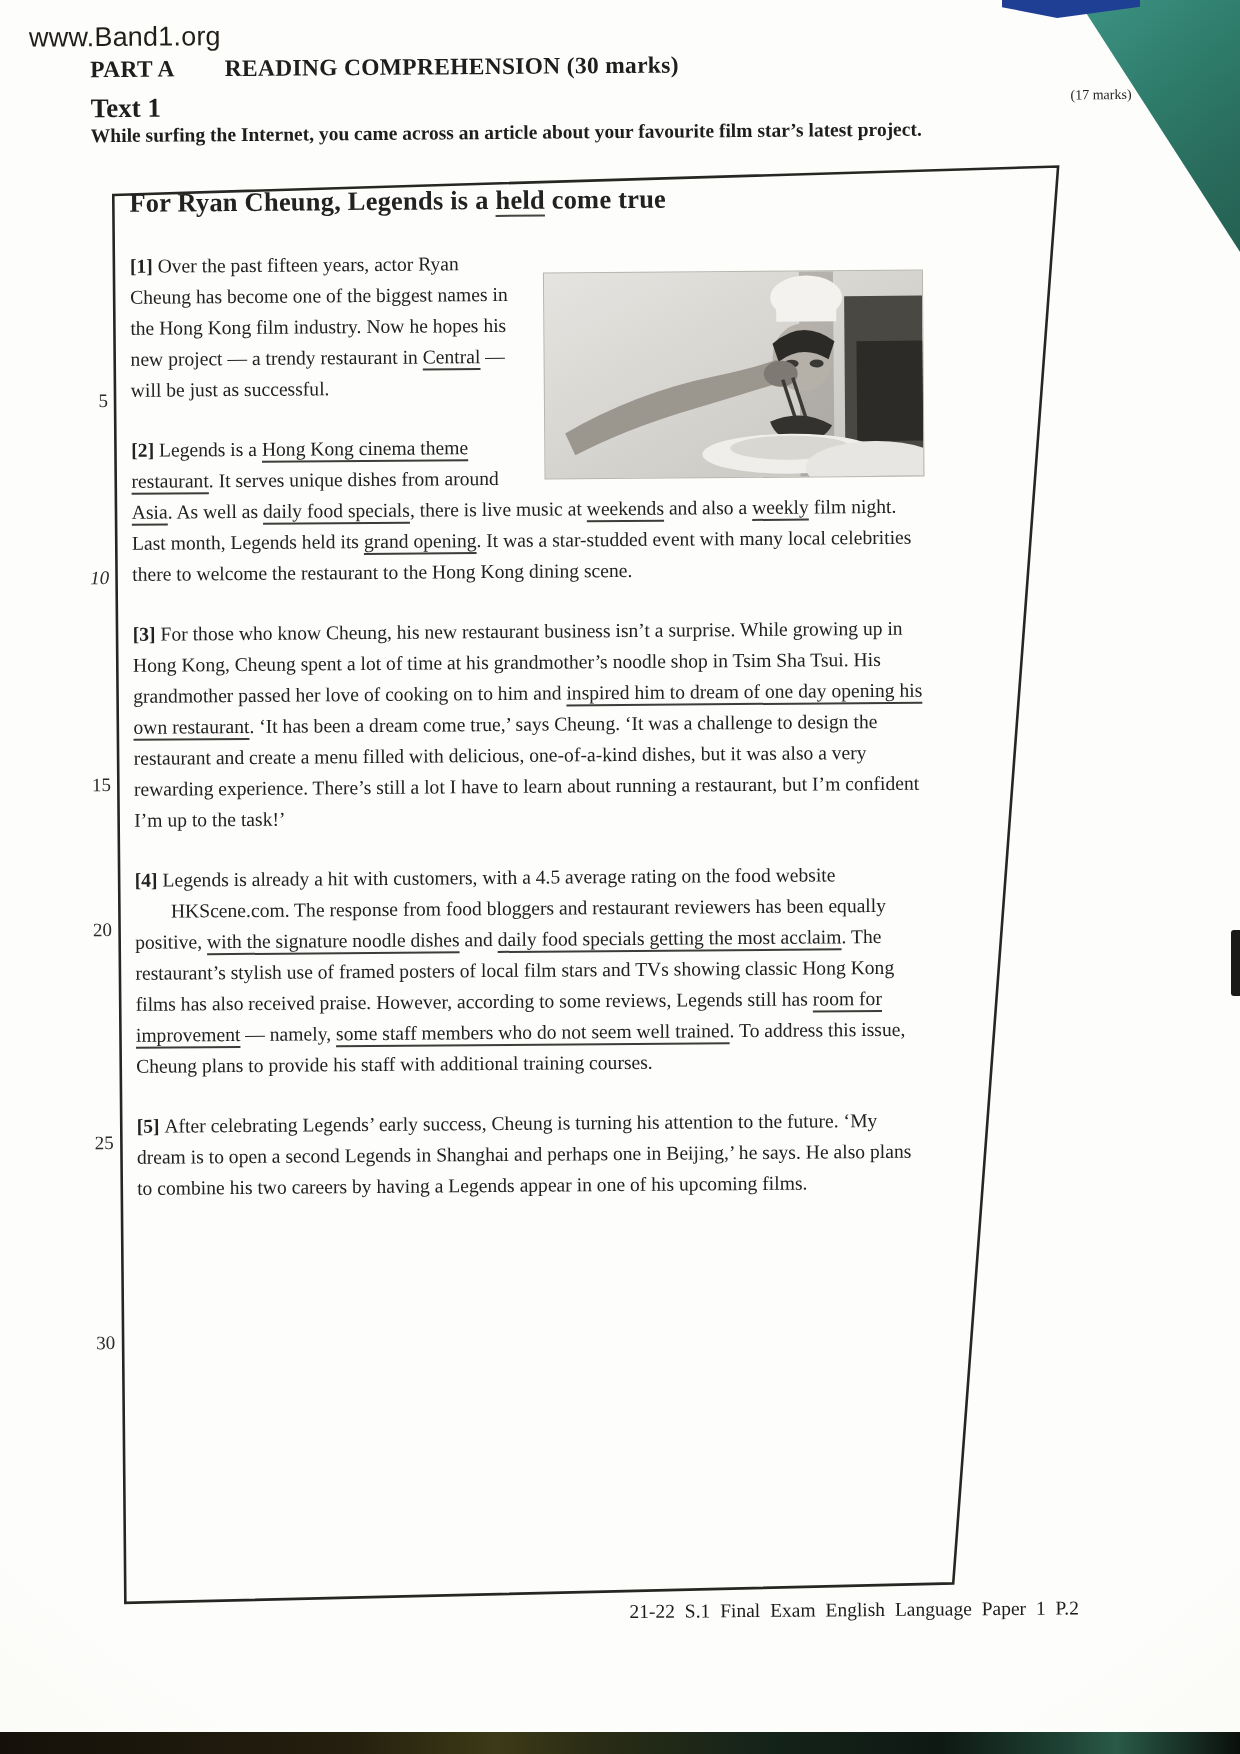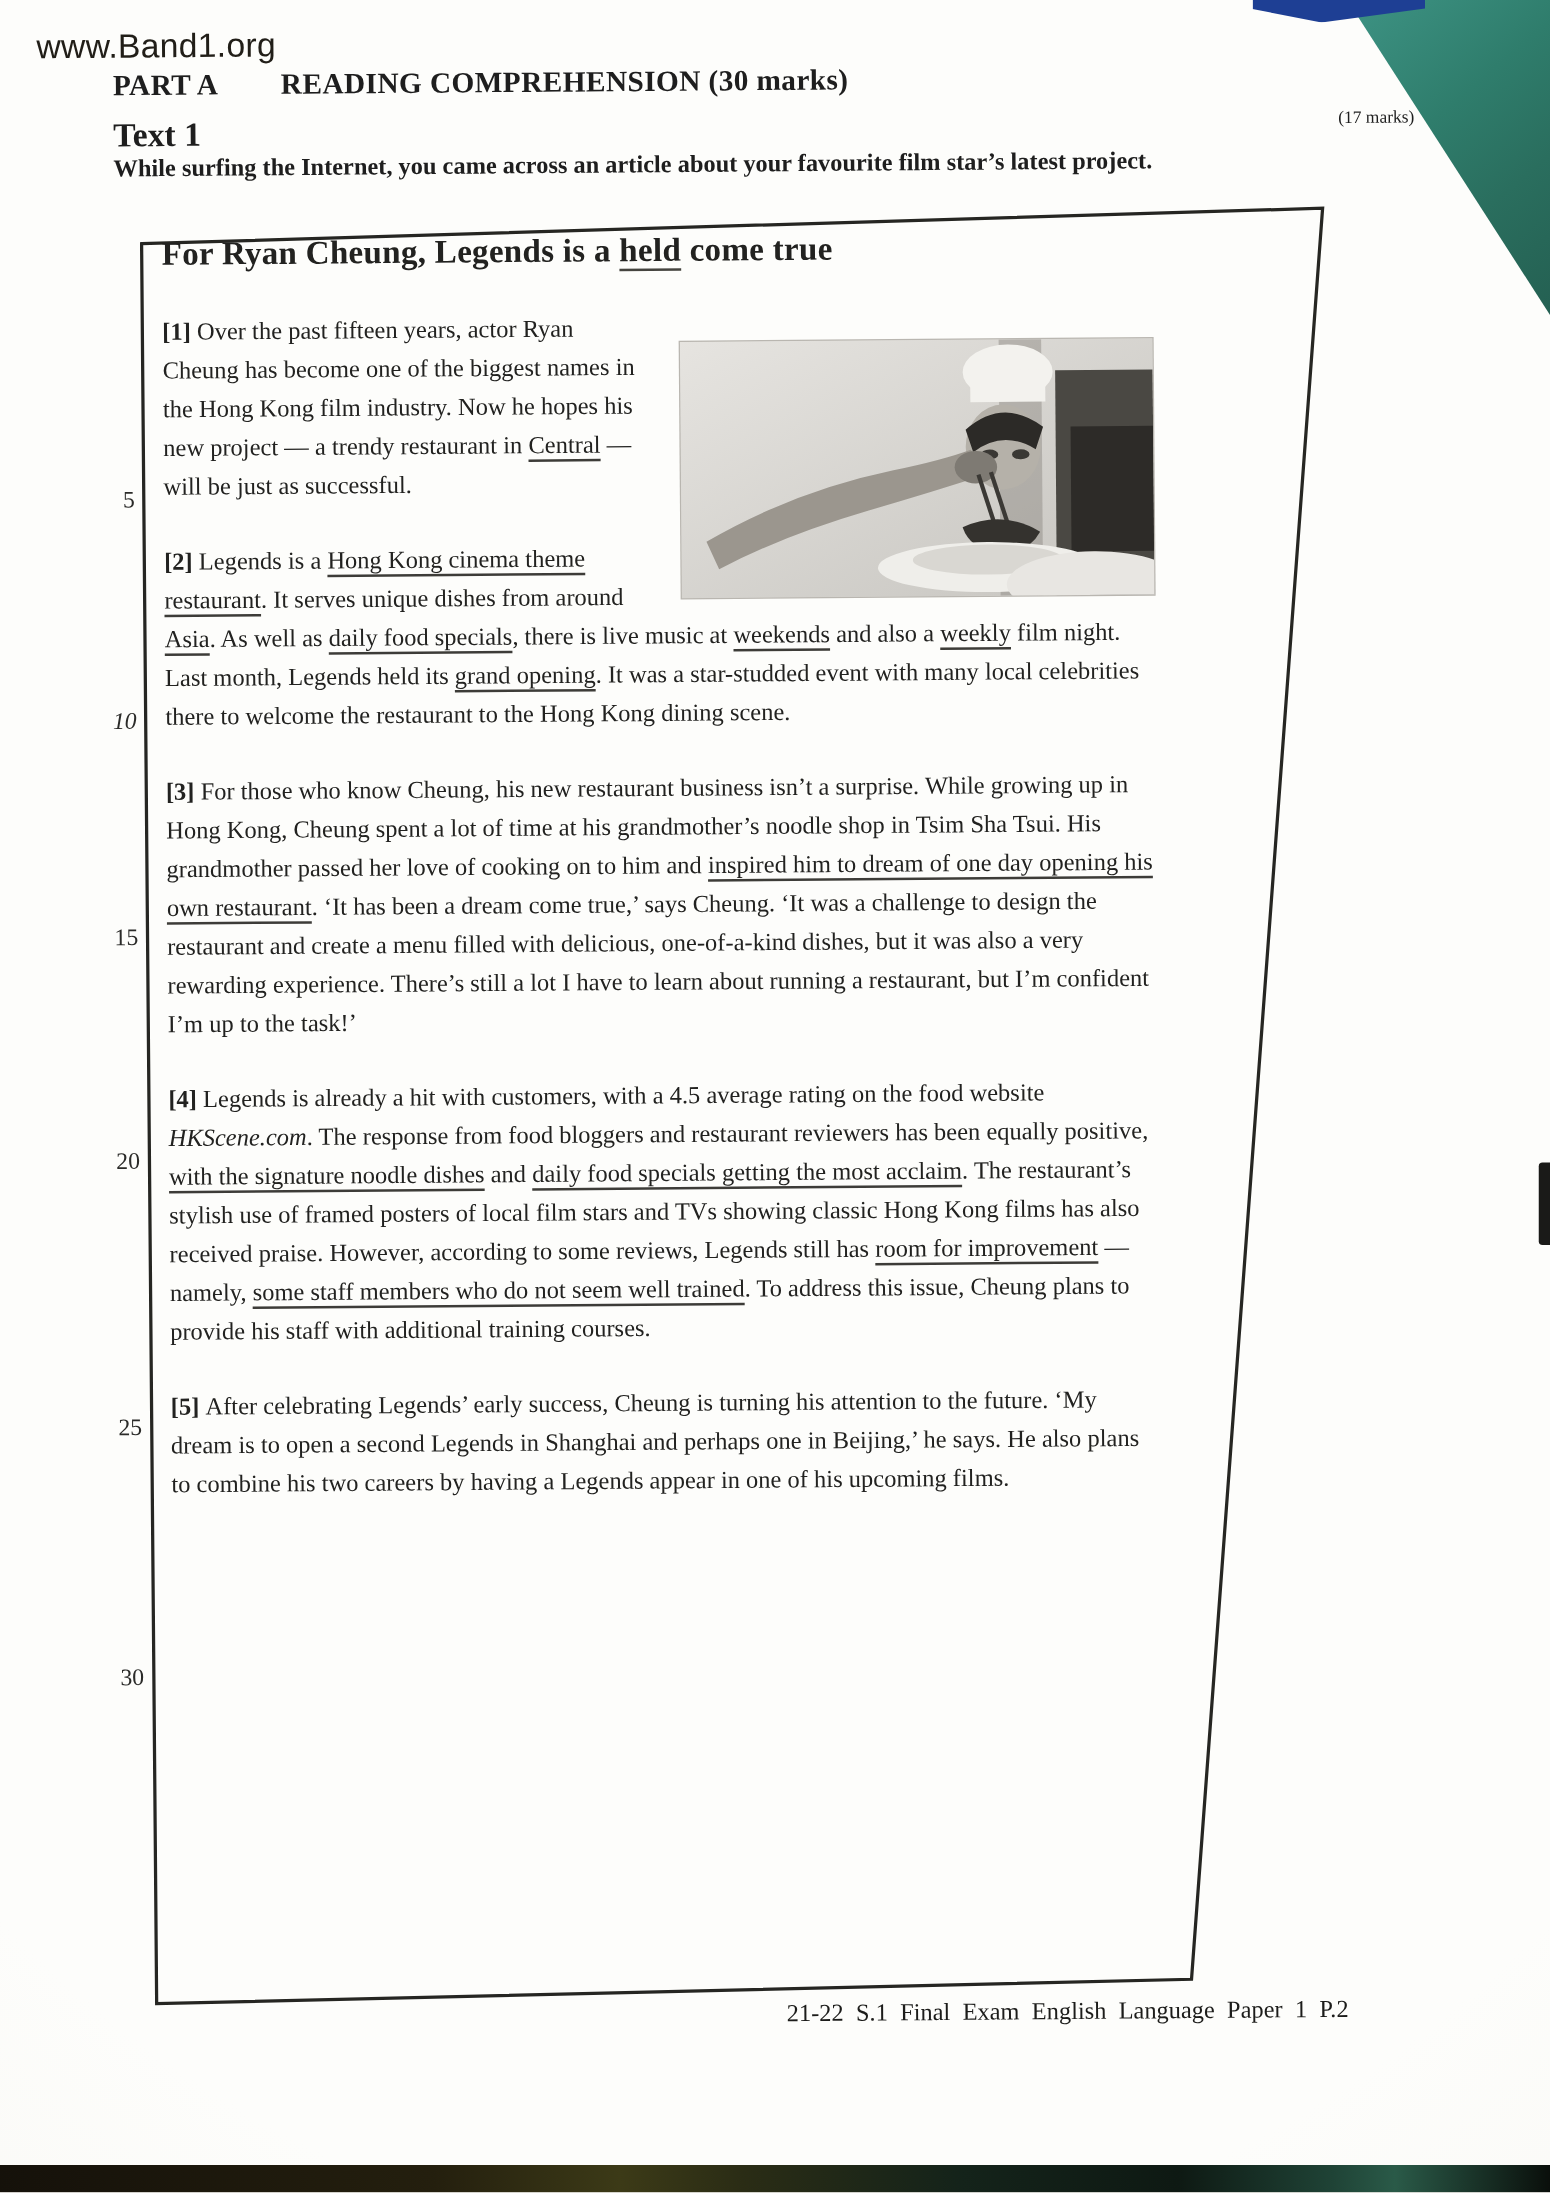--- a/index.html
+++ b/index.html
@@ -24,21 +24,21 @@
   .title{font-size:26.5px;font-weight:bold;margin:0 0 32px 0;letter-spacing:.2px;}
   .photo{float:right;width:378px;height:205px;margin:26px 0 8px 20px;background:#d7d5d0;
     box-shadow:0 0 0 1px #b9b6b0;}
   .photo svg{display:block;width:100%;height:100%;}
   p.para{margin:0 0 29px 0;}
   .marker{font-weight:bold;}
   .u{text-decoration:underline;text-decoration-thickness:1.7px;text-underline-offset:4.5px;
     text-decoration-color:#3d3c38;}
   .u-title{text-decoration:underline;text-decoration-thickness:2.2px;text-underline-offset:6px;
     text-decoration-color:#45443f;}
-  .i{font-style:italic;}
+  .i{margin-left:36px;}
   .footer{position:absolute;left:622px;top:1601px;font-size:19.5px;word-spacing:5px;color:#1c1c1a;}
   
   .corner-teal{position:absolute;top:0;right:0;width:208px;height:252px;
     background:linear-gradient(140deg,#41998a 0%,#2f7d6c 45%,#2a6e5e 70%,#246052 100%);
     clip-path:polygon(22% 0, 100% 0, 100% 100%);}
   .corner-navy{position:absolute;top:0;left:1002px;width:138px;height:18px;background:var(--navy,#1e3f94);
     clip-path:polygon(0 0,100% 0,100% 38%,40% 100%,0 40%);}
   .edge-mark{position:absolute;right:0;top:930px;width:9px;height:66px;background:#1a1a18;
     border-radius:3px 0 0 3px;}
   .bottom-band{position:absolute;left:0;bottom:0;width:100%;height:22px;
@@ -68,21 +68,21 @@
     <div class="marks">(17 marks)</div>
     <div class="intro">While surfing the Internet, you came across an article about your favourite film star’s latest project.</div>
 
     <svg class="boxsvg" width="1240" height="1754" viewBox="0 0 1240 1754">
       <polygon points="117,191 1062,170 946,1586 118,1599" fill="none" stroke="#262622" stroke-width="2.6"></polygon>
     </svg>
 
     <div class="gutter">
         <div class="lineno" style="top: 218px;">5</div>
         <div class="lineno" style="top: 395px; font-style: italic;">10</div>
-        <div class="lineno" style="top: 568px;">15</div>
+        <div class="lineno" style="top: 602px;">15</div>
         <div class="lineno" style="top: 747px;">20</div>
         <div class="lineno" style="top: 960px;">25</div>
         <div class="lineno" style="top: 1160px;">30</div>
       </div>
 
     <div class="content">
       <h1 class="title"><span>For Ryan Cheung, Legends is a </span><span class="u-title">held</span><span> come true</span></h1>
 
       <div>
         <div class="photo">

